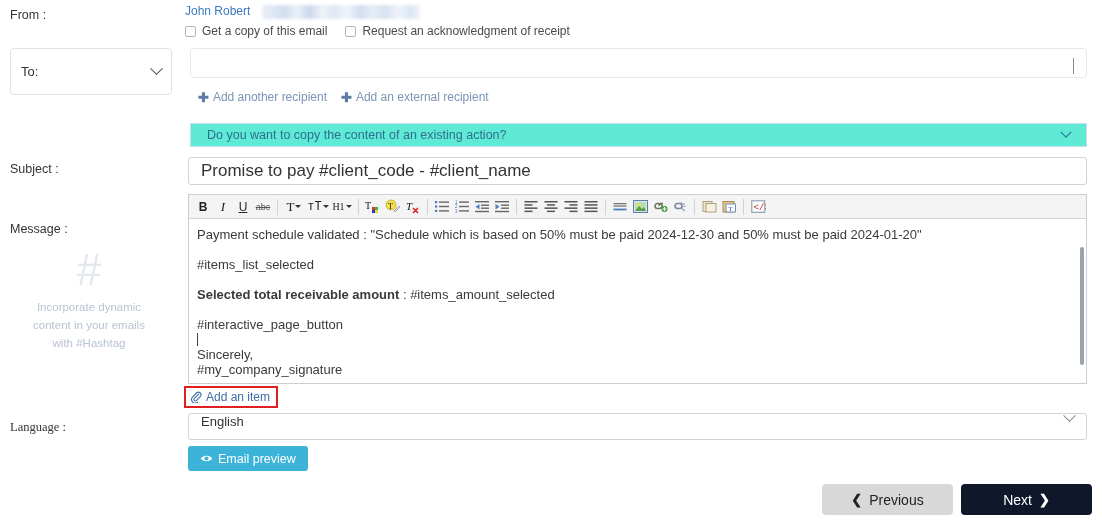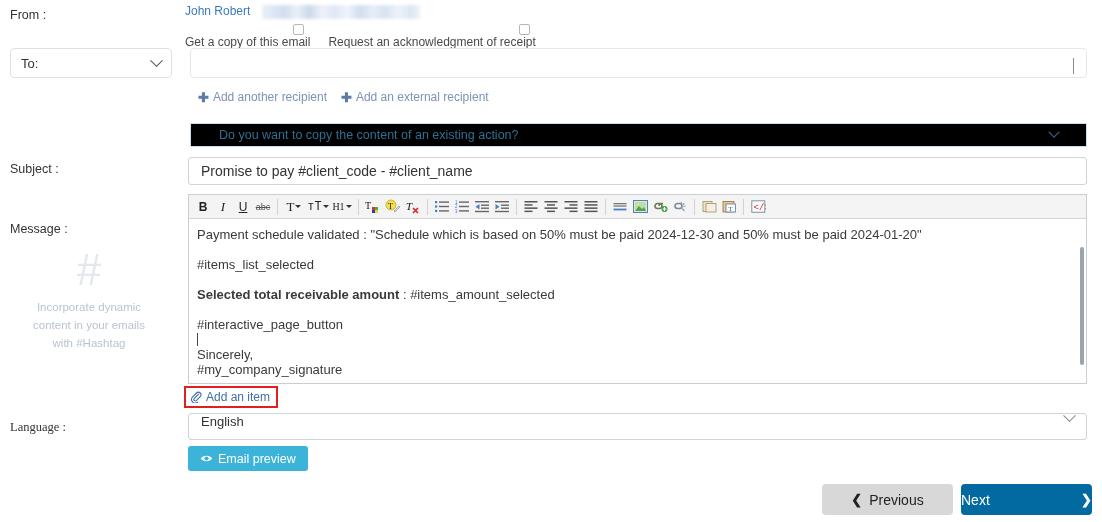--- a/index.html
+++ b/index.html
@@ -34,36 +34,36 @@
     background: linear-gradient(90deg,
        #e8eef7 0%, #dbe5f3 8%, #cfdcee 14%, #e9eff8 22%,
        #c8d7ea 30%, #eef2fa 38%, #dde6f4 46%, #f0f4fb 54%,
        #cfdcee 62%, #e6ecf7 70%, #d6e1f1 78%, #eef3fa 86%,
        #dae4f3 94%, #eef2fa 100%);
     filter: blur(1.4px);
     opacity: 0.95;
   }
 
   .check-row { position: absolute; left: 185px; top: 24px; display: flex; align-items: center; }
-  .chk-wrap { display: flex; align-items: flex-end; margin-right: 18px; flex-direction: column; }
+  .chk-wrap { display: flex; align-items: center; margin-right: 18px; }
   .chk {
     width: 11px; height: 11px;
     border: 1px solid #b6b6b6;
     border-radius: 2px;
     background: #fff;
     display: inline-block;
     margin-right: 6px;
     cursor: pointer;
   }
   .chk-label { font-size: 12px; color: #4a4a4a; cursor: pointer; }
 
   
   .to-select {
     position: absolute; left: 10px; top: 48px;
-    width: 162px; height: 30px;
+    width: 162px; height: 47px;
     border: 1px solid #dfe2e5;
     border-radius: 4px;
     background: #fff;
     display: flex; align-items: center;
     padding: 0 10px;
     font-size: 13px;
     color: #333;
     cursor: pointer;
   }
   .to-select .txt { flex: 1; }
@@ -100,42 +100,42 @@
     font-size: 13px; font-weight: bold;
     color: #5c7ba6;
     margin-right: 4px;
     line-height: 1;
   }
 
   
   .copy-banner {
     position: absolute; left: 190px; top: 123px;
     width: 897px; height: 24px;
-    background: #000000;
+    background: #5eead4;
     border: 1px solid #c3e0ee;
     display: flex; align-items: center;
-    padding: 0 28px;
+    padding: 0 16px;
     font-size: 12.5px;
     color: #2f6f93;
     cursor: pointer;
     gap: 16px;
   }
   .copy-banner .t { flex: 1; }
   .copy-banner .chev { border-color: #2f6f93; width: 8px; height: 8px; }
 
   
   .subject-input {
     position: absolute; left: 188px; top: 157px;
     width: 899px; height: 28px;
     border: 1px solid #cfd4d9;
     border-radius: 3px;
     background: #fff;
     display: flex; align-items: center;
     padding: 12px 12px;
-    font-size: 14px; color: #333;
+    font-size: 17px; color: #333;
     cursor: text;
   }
 
   
   .msg-hint {
     position: absolute; left: 0px; top: 248px;
     width: 178px;
     text-align: center;
   }
   .hash-glyph {
@@ -261,23 +261,23 @@
     width: 131px; height: 31px;
     background: #d8d8d8;
     border-radius: 4px;
     display: flex; align-items: center; justify-content: center;
     font-size: 14px; color: #222;
     cursor: pointer;
   }
   .btn-next {
     position: absolute; left: 961px; top: 484px;
     width: 131px; height: 31px;
-    background: #0369a1;
+    background: #0f172a;
     border-radius: 4px;
-    display: flex; align-items: center; justify-content: space-between;
+    display: flex; align-items: center; justify-content: center;
     font-size: 14px; color: #fff;
     cursor: pointer;
   }
   .arr { font-size: 13px; font-weight: bold; }
   .arr.l { margin-right: 7px; }
   .arr.r { margin-left: 7px; }
 </style>
 </head>
 <body>
 

